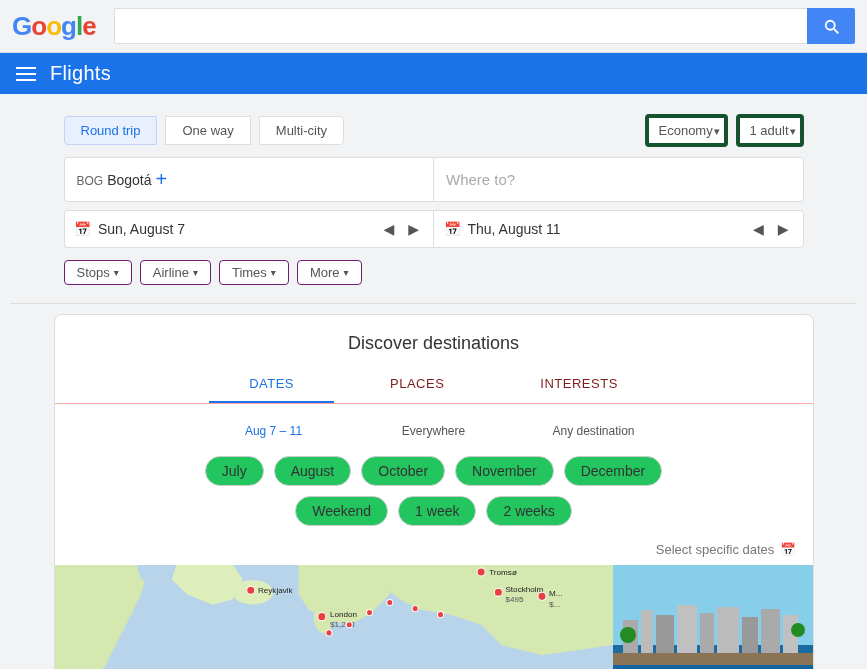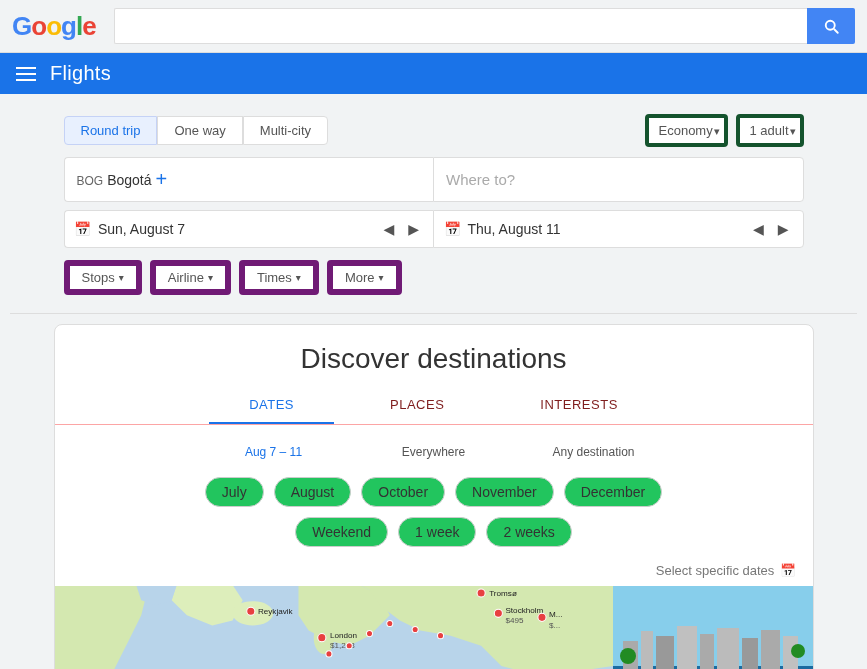--- a/index.html
+++ b/index.html
@@ -105,21 +105,21 @@
 
     
     .trip-row {
       display: flex;
       align-items: center;
       justify-content: space-between;
       margin-bottom: 10px;
     }
     .trip-type-btns {
       display: flex;
-      gap: 0;
+      gap: 8px;
     }
     .trip-btn {
       border: 1px solid #ddd;
       background: white;
       padding: 6px 16px;
       font-size: 13px;
       cursor: pointer;
       color: #555;
     }
     .trip-btn:first-child { border-radius: 4px 0 0 4px; }
@@ -240,21 +240,21 @@
     .date-label { font-size: 14px; }
 
     
     .filters-row {
       display: flex;
       gap: 8px;
       padding: 4px 0 8px 0;
     }
     .filter-btn {
       background: white;
-      border: 6px solid #701a75;
+      border: 1px solid #701a75;
       padding: 4px 12px;
       font-size: 13px;
       color: #555;
       border-radius: 4px;
       cursor: pointer;
       display: flex;
       align-items: center;
       gap: 4px;
     }
     .filter-arrow { font-size: 10px; }
@@ -272,21 +272,21 @@
       margin: 10px auto 0 auto;
       background: white;
       border-radius: 8px;
       border: 1px solid #ddd;
       padding: 18px 0 0 0;
       overflow: hidden;
     }
 
     .discover-title {
       text-align: center;
-      font-size: 28px;
+      font-size: 18px;
       font-weight: 400;
       color: #333;
       margin-bottom: 14px;
     }
 
     
     .discover-tabs {
       display: flex;
       justify-content: center;
       gap: 16px;

